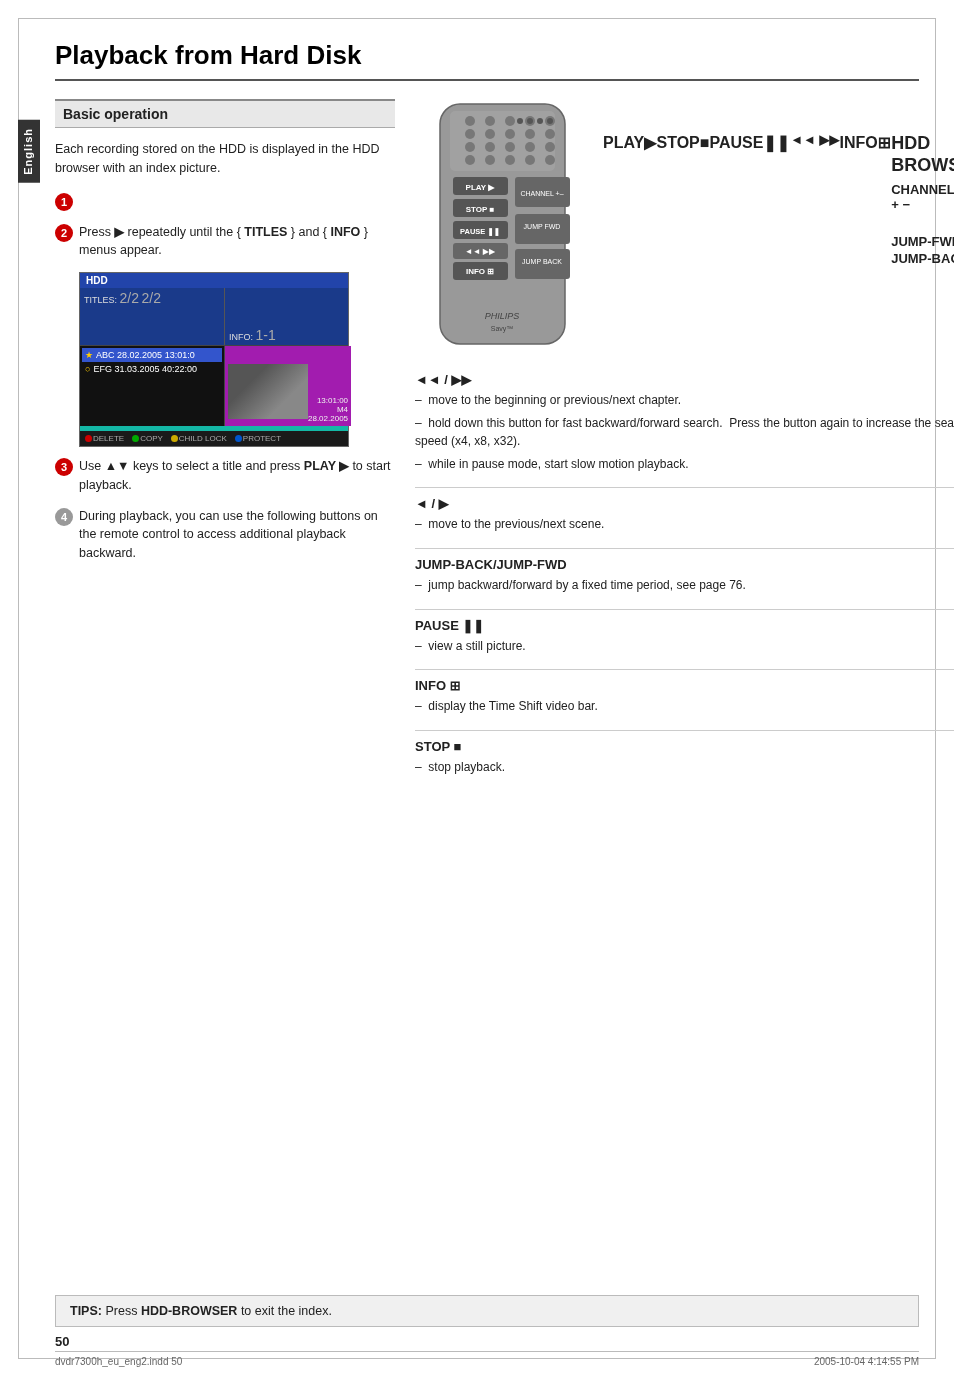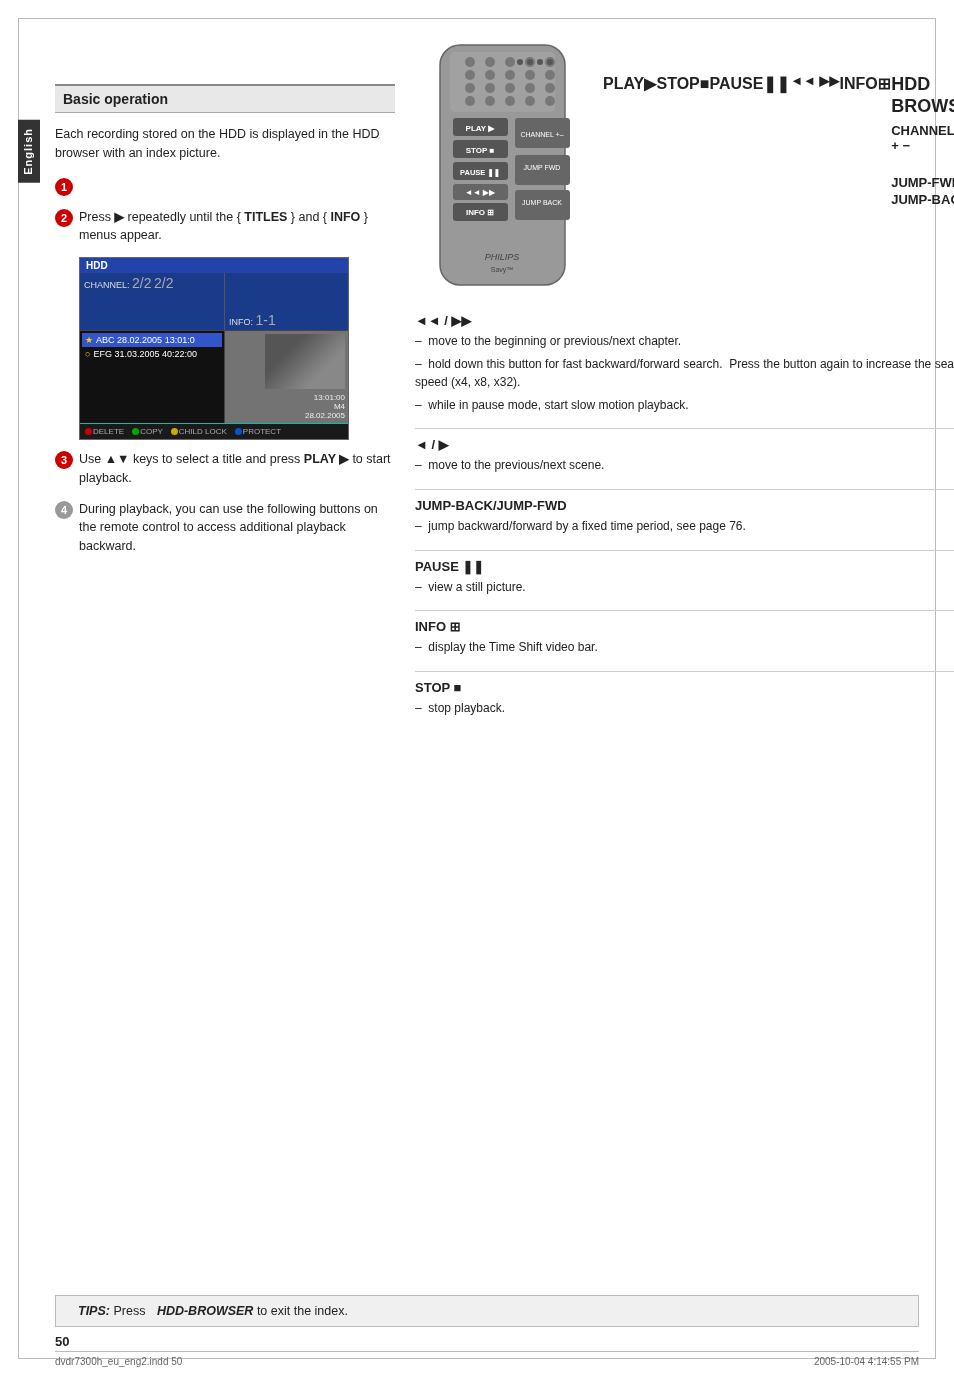--- a/index.html
+++ b/index.html
@@ -73,21 +73,20 @@
 
     
     .section-header {
       background: #e8e8e8;
       border-top: 2px solid #888;
       border-bottom: 1px solid #aaa;
       padding: 5px 8px;
       font-size: 14px;
       font-weight: bold;
       margin-bottom: 12px;
-      margin-top: 44px;
     }
 
     .intro-text {
       font-size: 12.5px;
       line-height: 1.5;
       margin-bottom: 14px;
     }
 
     
     .step {
@@ -204,23 +203,22 @@
       background: #3355cc;
     }
 
     .hdd-icon {
       color: #ffcc00;
       font-size: 9px;
     }
 
     .hdd-thumb {
       flex: 1;
-      background: #737373;
-      display: flex;
-      flex-direction: column;
+      background: #a21caf;
+      display: flex;
       align-items: flex-end;
       justify-content: flex-end;
       padding: 3px;
       position: relative;
     }
 
     .hdd-thumb-info {
       font-size: 8px;
       color: #eee;
       text-align: right;
@@ -229,21 +227,21 @@
     .hdd-thumb-img {
       width: 80px;
       height: 55px;
       background: linear-gradient(135deg, #555 30%, #888 70%);
       margin-bottom: 4px;
     }
 
     .hdd-footer {
       display: flex;
       background: #1a1a1a;
-      border-top: 1px solid #14b8a6;
+      border-top: 5px solid #14b8a6;
       padding: 2px;
       gap: 2px;
     }
 
     .hdd-btn {
       font-size: 8px;
       color: #aaa;
       padding: 1px 3px;
       display: flex;
       align-items: center;
@@ -317,23 +315,21 @@
       bottom: 50px;
       left: 55px;
       right: 35px;
       background: #f0f0f0;
       border: 1px solid #bbb;
       padding: 8px 14px;
       font-size: 12.5px;
     }
 
     .tips-box b {
-      font-style: italic;
-      font-weight: bold;
-      margin-left: 8px;
+      font-weight: bold;
     }
 
     
     .page-num {
       position: absolute;
       bottom: 28px;
       left: 55px;
       font-size: 13px;
       font-weight: bold;
     }
@@ -361,20 +357,21 @@
   </style>
 </head>
 <body>
 
 <div class="outer-border"></div>
 
 <div class="side-tab">English</div>
 
 <div class="page-content">
 
+  <div class="page-title">Playback from Hard Disk</div>
 
   <div class="two-col">
 
     <div class="left-col">
 
       <div class="section-header">Basic operation</div>
 
       <p class="intro-text">Each recording stored on the HDD is displayed in the HDD browser with an index picture.</p>
 
       <div class="step">
@@ -385,21 +382,21 @@
         <div class="step-num">2</div>
         <div class="step-content">
           Press <b>▶</b> repeatedly until the { <b>TITLES</b> } and { <b>INFO</b> } menus appear.
         </div>
       </div>
 
       <div class="hdd-screenshot">
         <div class="hdd-title-bar">HDD</div>
         <div class="hdd-header-row">
           <div class="hdd-col-titles">
-            <span>CHANNEL:</span>
+            <span>TITLES:</span>
             <span class="hdd-count">2/2</span>
             <span class="hdd-count">2/2</span>
           </div>
           <div class="hdd-col-info">
             <span>INFO:</span>
             <span class="hdd-count">1-1</span>
           </div>
         </div>
         <div class="hdd-content-area">
           <div class="hdd-list">

